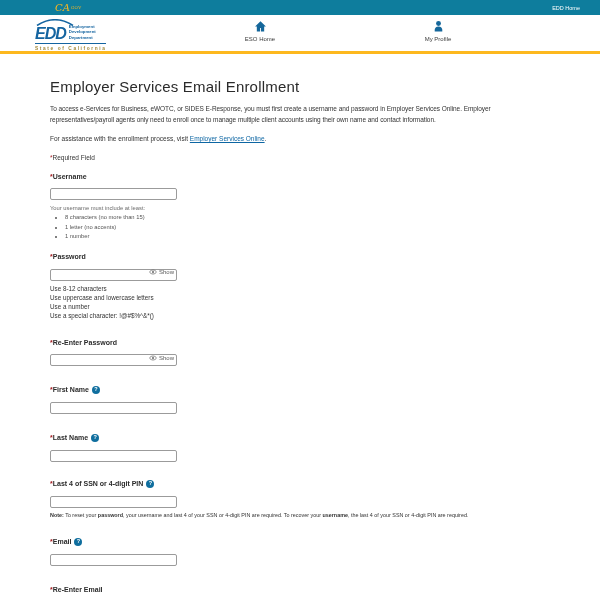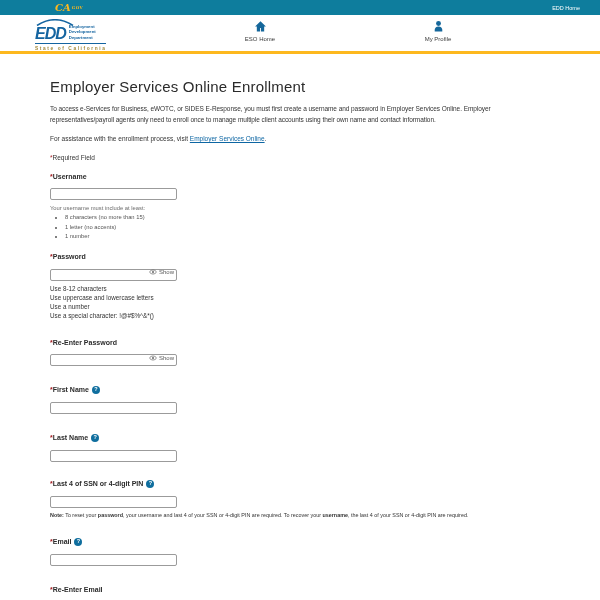--- a/index.html
+++ b/index.html
@@ -11,21 +11,21 @@
   }
 
   
   .topbar {
     height: 15px; background: #0e7d9d;
     display: flex; align-items: center; justify-content: space-between;
     padding: 0 20px 0 55px;
   }
   .ca-logo {
     color: #fdb81e; font-family: "DejaVu Serif", serif;
-    font-style: italic; font-weight: bold; font-size: 10px; line-height: 1;
+    font-style: italic; font-weight: normal; font-size: 10px; line-height: 1;
     display: flex; align-items: center; cursor: pointer;
   }
   .ca-logo .gov { font-size: 4px; font-style: normal; margin-left: 1px; letter-spacing: .5px; }
   .topbar-link { color: #ffffff; font-size: 5.5px; cursor: pointer; }
 
   
   .header { height: 36px; position: relative; background: #fff; }
   .edd-logo { position: absolute; left: 35px; top: 4px; cursor: pointer; }
   .edd-swoosh { display: block; margin-left: 1px; margin-bottom: -2px; }
   .edd-row { display: flex; align-items: flex-end; gap: 3px; }
@@ -138,21 +138,21 @@
         <circle cx="12" cy="6.5" r="4.5" fill="#15679b"></circle>
         <path d="M12 12c-4.6 0-7 3-7 6.6V21h14v-2.4C19 15 16.6 12 12 12z" fill="#15679b"></path>
       </svg>
     <div class="nav-label">My Profile</div>
   </div>
 </div>
 
 <div class="gold-rule"></div>
 
 <div class="main">
-  <h1>Employer Services Online Enrollment</h1>
+  <h1>Employer Services Email Enrollment</h1>
 
   <p class="intro">To access e-Services for Business, eWOTC, or SIDES E-Response, you must first create a username and password in Employer Services Online. Employer representatives/payroll agents only need to enroll once to manage multiple client accounts using their own name and contact information.</p>
 
   <p class="assist"><span>For assistance with the enrollment process, visit </span><span class="link">Employer Services Online</span><span>.</span></p>
 
   <p class="required-note"><span class="req">*</span><span>Required Field</span></p>
 
   <div class="field">
     <div class="field-label">
       <span><span class="req">*</span><span>Username</span></span>

